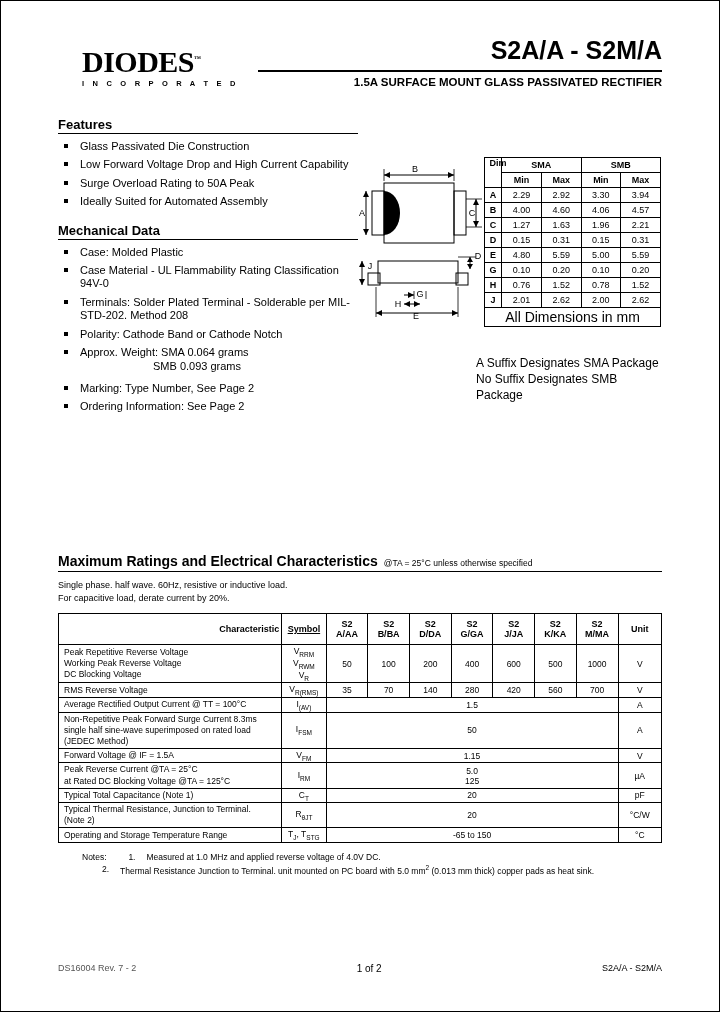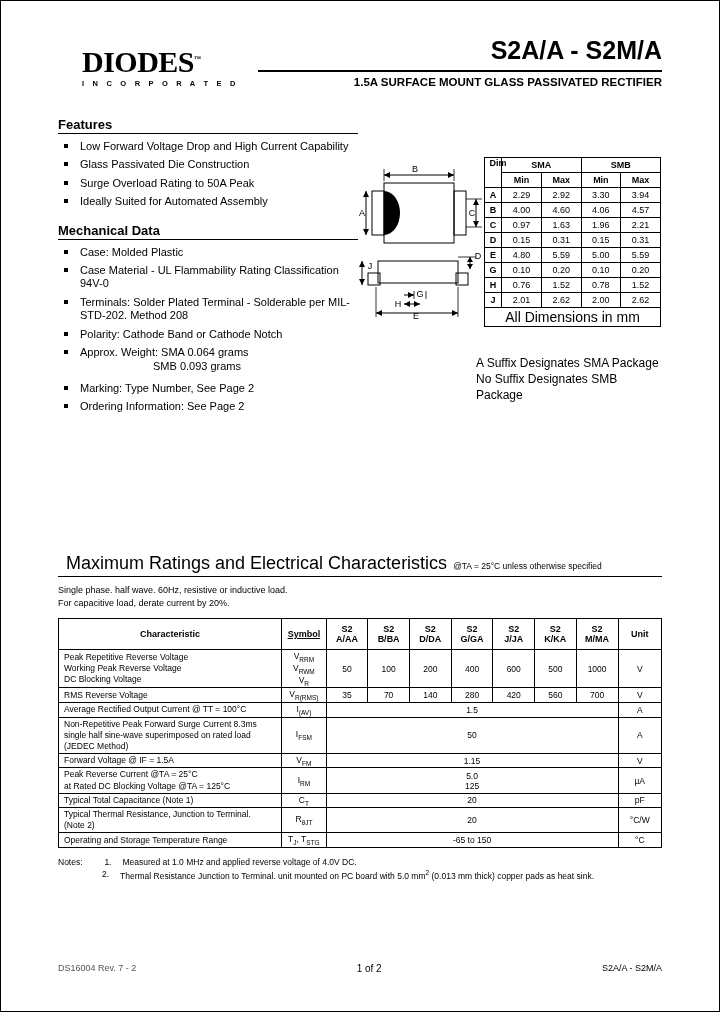--- a/index.html
+++ b/index.html
@@ -78,40 +78,40 @@
   .dims-foot { font-weight:bold; font-size:14px; }
 
   
   .draw { position:absolute; left:0px; top:14px; width:126px; height:190px; }
   .pkg-note {
     position:absolute; left:118px; top:208px; font-size:12px; line-height:1.35;
   }
 
   
   .mr-head-row { display:flex; align-items:baseline; margin-top:16px;}
-  .mr-title { font-size:18px; font-weight:normal;margin-left:8px; }
+  .mr-title { font-size:14px; font-weight:bold; }
   .mr-cond { font-size:8.5px; margin-left:6px; }
   .mr-note { font-size:9px; margin-top:7px; line-height:1.4; }
 
   table.ratings {
     border-collapse:collapse; width:604px; margin-top:9px;
     font-size:8.5px;
   }
   table.ratings th, table.ratings td {
     border:1px solid #000; padding:1px 2px; text-align:center;
     vertical-align:middle;
   }
   table.ratings th { font-weight:bold; font-size:9px; height:28px; }
   table.ratings td.desc { text-align:left; padding-left:5px; font-size:8.5px; line-height:1.3; }
   table.ratings td.sym { font-size:8.5px; }
   .sub { font-size:6.5px; vertical-align:sub; }
   .sup { font-size:6.5px; vertical-align:super; }
 
   .notes { margin-top:8px; font-size:8.5px; line-height:1.45; }
-  .notes .nlabel { display:inline-block; width:44px; font-weight:normal;}
+  .notes .nlabel { display:inline-block; width:44px; font-weight:normal;margin-left:24px;}
   .notes-body { margin-left:44px; }
   .notes-li { position:relative; padding-left:16px; }
   .notes-li .num { position:absolute; left:0; }
 
   
   .footer {
     position:absolute; left:57px; top:962px; width:604px;
     font-size:9px; display:flex; justify-content:space-between;
   }
   .footer .mid { font-size:10px; }
@@ -134,22 +134,22 @@
         <div class="subtitle">1.5A SURFACE MOUNT GLASS PASSIVATED RECTIFIER</div>
       </div>
     </div>
 
     <div class="cols" style="height:420px;">
 
       <div class="left-col">
         <div class="sec-head">Features</div>
         <div class="sec-rule"></div>
         <ul class="bul">
+          <li>Glass Passivated Die Construction</li>
           <li>Low Forward Voltage Drop and High Current Capability</li>
-          <li>Glass Passivated Die Construction</li>
           <li>Surge Overload Rating to 50A Peak</li>
           <li>Ideally Suited for Automated Assembly</li>
         </ul>
 
         <div class="sec-head" style="margin-top:14px;">Mechanical Data</div>
         <div class="sec-rule"></div>
         <ul class="bul">
           <li>Case: Molded Plastic</li>
           <li>Case Material - UL Flammability Rating Classification 94V-0</li>
           <li>Terminals: Solder Plated Terminal - Solderable per MIL-STD-202. Method 208</li>
@@ -250,21 +250,21 @@
               </tr>
               <tr>
                 <td class="dimname">B</td>
                 <td class="">4.00</td>
                 <td class="">4.60</td>
                 <td class="">4.06</td>
                 <td class="">4.57</td>
               </tr>
               <tr>
                 <td class="dimname">C</td>
-                <td class="">0.97</td>
+                <td class="">1.27</td>
                 <td class="">1.63</td>
                 <td class="">1.96</td>
                 <td class="">2.21</td>
               </tr>
               <tr>
                 <td class="dimname">D</td>
                 <td class="">0.15</td>
                 <td class="">0.31</td>
                 <td class="">0.15</td>
                 <td class="">0.31</td>
@@ -320,21 +320,21 @@
     </div>
     <div class="sec-rule-thin"></div>
     <div class="mr-note">
       <div>Single phase. half wave. 60Hz, resistive or  inductive load.</div>
       <div>For capacitive load, derate current by 20%.</div>
     </div>
 
     <table class="ratings">
       <thead>
         <tr>
-          <th style="width:232px;">Characteristic</th>
+          <th style="width:232px;text-align:right;">Characteristic</th>
           <th style="width:40px;text-decoration:underline;">Symbol</th>
           <th style="width:38px;">
               <div>S2</div>
               <div>A/AA</div>
             </th>
           <th style="width:38px;">
               <div>S2</div>
               <div>B/BA</div>
             </th>
           <th style="width:38px;">

